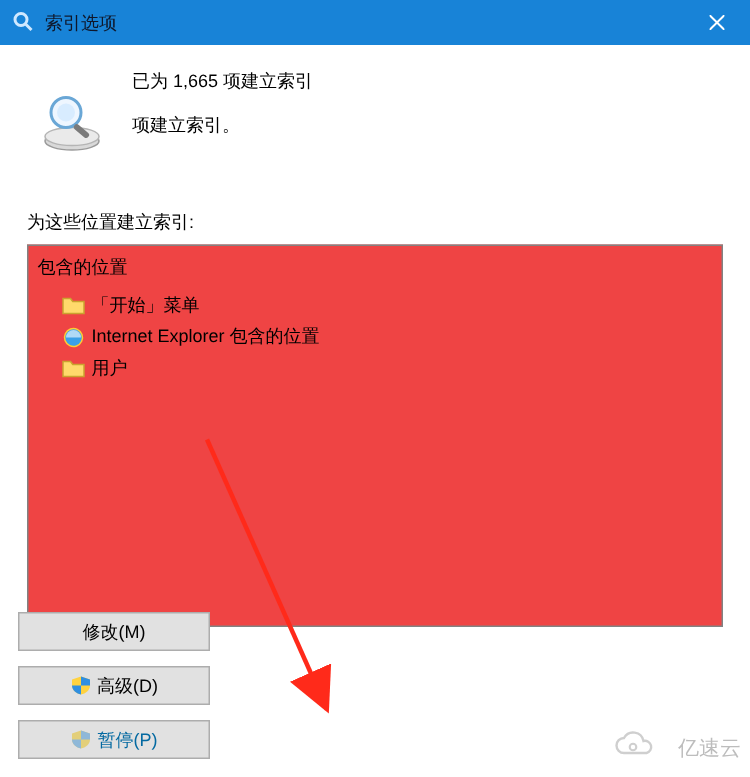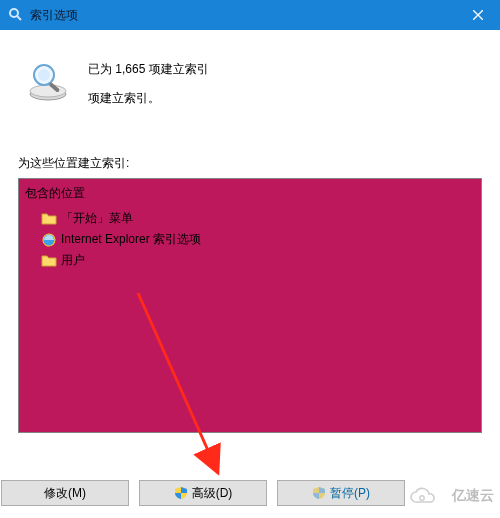--- a/index.html
+++ b/index.html
@@ -26,34 +26,34 @@
     .titlebar .tb-close {
       margin-left: auto;
       width: 45px;
       height: 30px;
       display: flex;
       align-items: center;
       justify-content: center;
       color: #fff;
       font-size: 14px;
     }
-    .content { padding: 12px 18px 0 18px; margin-top: 15px; }
+    .content { padding: 12px 18px 0 18px; }
     .status-text-block { margin-left: 70px; margin-top: 4px; }
     .status-line1 { margin-bottom: 12px; }
     .magnifier {
       position: absolute;
       left: 26px;
       top: 62px;
     }
     .section-label { margin-top: 48px; margin-bottom: 6px; }
     .list-panel {
       border: 1px solid #828282;
       height: 255px;
       display: flex;
-      background: #be185d;
+      background: #ef4444;
       flex-direction: column;
     }
     .col-left {
       width: 54%;
       border-right: none;
       padding: 4px 6px;
     }
     .col-right {
       width: 46%;
       padding: 4px 6px;
@@ -68,49 +68,50 @@
     .file-row .ficon { width: 16px; height: 16px; flex: 0 0 16px; display: inline-flex; align-items: center; justify-content: center; }
     .exclude-row { padding: 2px 0; }
     .arrow-annotation {
       position: absolute;
       left: 130px;
       top: 285px;
       pointer-events: none;
     }
     .button-row {
       position: absolute;
-      left: 1px;
+      left: 12px;
       bottom: 12px;
       display: flex;
       gap: 10px;
+      flex-direction: column;
     }
     .winbtn {
       width: 128px;
       height: 26px;
       background: #e1e1e1;
       border: 1px solid #adadad;
       display: flex;
       align-items: center;
       justify-content: center;
       font-size: 12px;
       gap: 4px;
       cursor: default;
     }
     .winbtn.disabled { color: #0369a1; }
     .shield { display: inline-flex; }
     .watermark {
       position: absolute;
       right: 6px;
       bottom: 8px;
       display: flex;
-      align-items: flex-start;
+      align-items: center;
       gap: 14px;
       color: #bdbdbd;
       font-size: 14px;
-      font-weight: bold;
+      font-weight: normal;
     }
   </style>
 </head>
 <body>
 
 <div class="titlebar">
   <span class="tb-icon">
     <svg width="16" height="16" viewBox="0 0 16 16">
       <circle cx="6" cy="6" r="4" fill="none" stroke="#cfe8ff" stroke-width="2"></circle>
       <line x1="9" y1="9" x2="13" y2="13" stroke="#cfe8ff" stroke-width="2"></line>
@@ -155,21 +156,21 @@
         <span>「开始」菜单</span>
       </div>
       <div class="file-row">
         <span class="ficon">
             <svg width="16" height="16" viewBox="0 0 16 16">
               <circle cx="8" cy="8" r="6" fill="#3aa0e8"></circle>
               <path d="M3 8 a5 5 0 0 1 10 0 h-10" fill="#fff" opacity="0.6"></path>
               <circle cx="8" cy="8" r="6" fill="none" stroke="#ffcc33" stroke-width="1" transform="rotate(-20 8 8)"></circle>
             </svg>
           </span>
-        <span>Internet Explorer 索引选项</span>
+        <span>Internet Explorer 包含的位置</span>
       </div>
       <div class="file-row">
         <span class="ficon">
             <svg width="16" height="16" viewBox="0 0 16 16">
               <path d="M1 3 h5 l1.5 2 H15 v8 H1 z" fill="#ffd96b" stroke="#caa32f"></path>
             </svg>
           </span>
         <span>用户</span>
       </div>
     </div>

